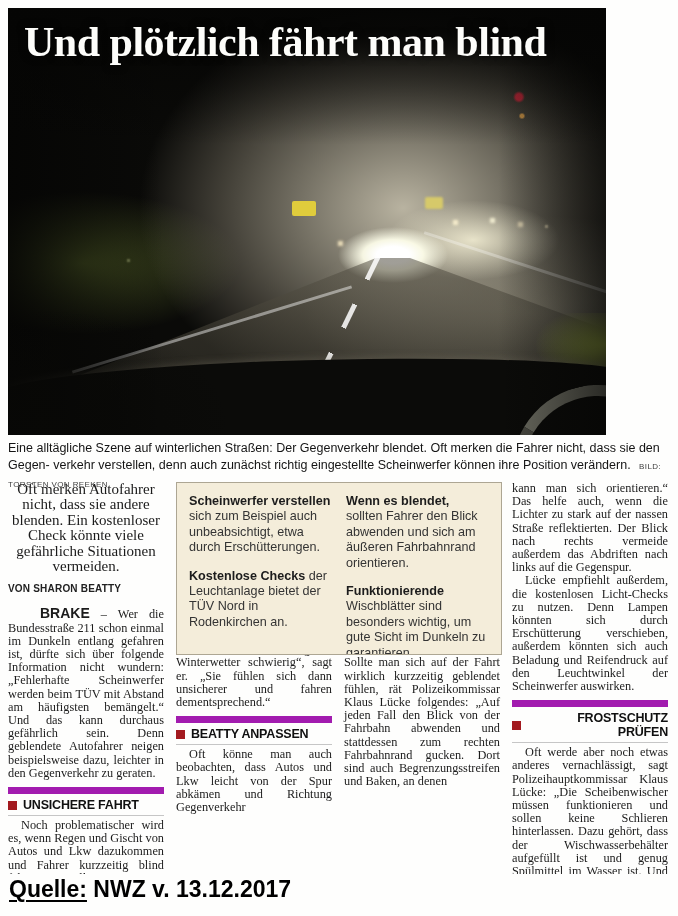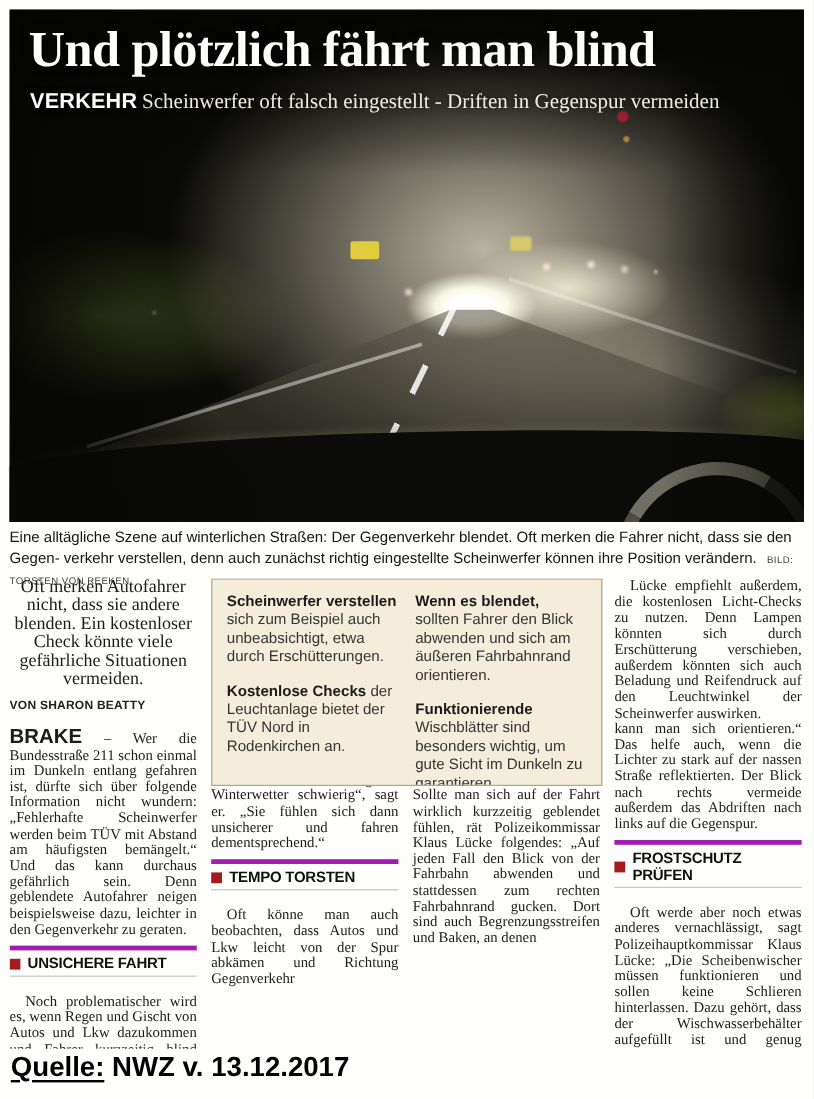--- a/index.html
+++ b/index.html
@@ -1,19 +1,19 @@
 <!DOCTYPE html>
 <html><head>
 <meta charset="utf-8">
 <style>
   html,body{margin:0;padding:0;background:#e8e8e8;}
   .page{position:relative;width:678px;height:916px;background:#fefefd;overflow:hidden;
         font-family:"Liberation Serif",serif;color:#1b1b1b;}
   
-  .photo{position:absolute;left:8px;top:8px;width:662px;height:427px;overflow:hidden;background:
+  .photo{position:absolute;left:8px;top:8px;width:598px;height:427px;overflow:hidden;background:
     radial-gradient(circle 8px at 511px 89px, rgba(226,45,66,.95) 0 40%, rgba(226,45,66,0) 75%),
     radial-gradient(circle 4px at 514px 108px, rgba(233,168,78,.9) 0 40%, rgba(233,168,78,0) 85%),
     radial-gradient(ellipse 55px 28px at 385px 247px, #ffffff 0 30%, rgba(255,255,235,.92) 55%, rgba(255,255,235,0) 100%),
     radial-gradient(ellipse 120px 55px at 465px 232px, rgba(255,250,222,.8), rgba(255,250,222,0) 72%),
     radial-gradient(ellipse 330px 255px at 395px 200px, rgba(223,216,194,.82), rgba(168,160,140,.35) 55%, rgba(40,38,32,0) 80%),
     radial-gradient(ellipse 300px 130px at 520px 305px, rgba(198,193,170,.5), rgba(198,193,170,0) 75%),
     radial-gradient(ellipse 210px 95px at 75px 255px, rgba(118,138,54,.5), rgba(118,138,54,0) 75%),
     linear-gradient(#0a0a08,#0a0a08);}
   .photo-road{position:absolute;left:0;top:0;width:662px;height:427px;
     clip-path:polygon(368px 250px,402px 250px,662px 345px,662px 427px,-80px 427px);
@@ -51,23 +51,23 @@
     font-size:12.5px;line-height:17px;color:#141414;}
   .caption .credit{font-size:8px;color:#3d3d3d;letter-spacing:.4px;margin-left:5px;}
   
   .columns{position:absolute;left:8px;top:482px;width:662px;height:392px;display:flex;gap:12px;overflow:hidden;}
   .col{width:156px;flex:0 0 156px;}
   .col-pad{padding-top:82px;}
   .intro{font-size:15px;line-height:15.4px;margin:0 0 9px 0;text-align:center;}
   .byline{font-family:"Liberation Sans",sans-serif;font-size:10px;letter-spacing:.2px;color:#222;margin:0 0 13px 0;font-weight:bold;}
   p.body{font-size:12.3px;line-height:13.2px;text-align:justify;margin:0;}
   p.indent{text-indent:13px;}
-  .lead-loc{font-family:"Liberation Sans",sans-serif;font-weight:700;font-size:17px;}
-  .sec{display:flex;align-items:center;gap:6px;margin:7px 0 14px 0;padding:4px 0 3px 0;
-    border-top:4px solid #a21caf;border-bottom:1px solid #c6c6c6;}
+  .lead-loc{font-family:"Liberation Sans",sans-serif;font-weight:700;font-size:14px;margin-left:32px;}
+  .sec{display:flex;align-items:center;gap:6px;margin:7px 0 3px 0;padding:4px 0 3px 0;
+    border-top:7px solid #a21caf;border-bottom:1px solid #c6c6c6;text-align:right;}
   .sec .sq{width:9px;height:9px;background:#a31a1f;flex:0 0 9px;}
   .sec .sec-label{font-family:"Liberation Sans",sans-serif;font-weight:700;font-size:12.5px;color:#101010;letter-spacing:-.2px;}
   
   .infobox{position:absolute;left:168px;top:0;width:326px;height:173px;box-sizing:border-box;
     background:#f4edda;border:1px solid #ada693;padding:11px 12px 8px 12px;overflow:hidden;
     font-family:"Liberation Sans",sans-serif;}
   .infobox-title{color:#1a5a96;font-weight:700;font-size:13.5px;letter-spacing:1.3px;margin:0 0 11px 0;}
   .infobox-grid{display:flex;gap:14px;}
   .infobox-col{width:144px;}
   .infobox-item{font-size:12.6px;line-height:15.4px;color:#343434;margin:0 0 13px 0;}
@@ -88,24 +88,20 @@
     <div class="lane-left"></div>
     <div class="lane-right"></div>
     <div class="sign-1"></div>
     <div class="sign-2"></div>
     <div class="distant-lights"></div>
     <div class="grass-right"></div>
     <div class="photo-dashboard"></div>
     <div class="steering-wheel"></div>
     <div class="photo-vignette"></div>
     <div class="headline">Und plötzlich fährt man blind</div>
-    <div class="subhead">
-      <span class="kicker">VERKEHR</span>
-      <span class="subtext">Scheinwerfer oft falsch eingestellt - Driften in Gegenspur vermeiden</span>
-    </div>
   </div>
 
   <div class="caption">
     <span>Eine alltägliche Szene auf winterlichen Straßen: Der Gegenverkehr blendet. Oft merken die Fahrer nicht, dass sie den Gegen-</span>
     <span>verkehr verstellen, denn auch zunächst richtig eingestellte Scheinwerfer können ihre Position verändern.</span>
     <span class="credit">BILD: TORSTEN VON REEKEN</span>
   </div>
 
   <div class="columns">
 
@@ -117,32 +113,32 @@
         <span class="sq"></span>
         <span class="sec-label">UNSICHERE FAHRT</span>
       </div>
       <p class="body indent">Noch problematischer wird es, wenn Regen und Gischt von Autos und Lkw dazukommen und Fahrer kurzzeitig blind fahren. Vor allem im Winter. Das erläutert Poli-</p>
     </div>
 
     <div class="col col-pad">
       <p class="body">zeihauptkommissar Klaus Lücke. Als Geschäftsführer der Verkehrswacht Wesermarsch kennt er die witterungsbedingten Probleme auf den Straßen gut. „Für viele Fahrer ist die Umstellung auf Winterwetter schwierig“, sagt er. „Sie fühlen sich dann unsicherer und fahren dementsprechend.“</p>
       <div class="sec">
         <span class="sq"></span>
-        <span class="sec-label">TEMPO TORSTEN</span>
+        <span class="sec-label">BEATTY ANPASSEN</span>
       </div>
       <p class="body indent">Oft könne man auch beobachten, dass Autos und Lkw leicht von der Spur abkämen und Richtung Gegenverkehr</p>
     </div>
 
     <div class="col col-pad">
       <p class="body">driften. „Das ist in der Regel aber keine Bequemlichkeit, weil der Fahrer die Kurve schneidet. Eher ist es unangepasste Geschwindigkeit. Oder der Fahrer sieht in dem Moment tatsächlich schlecht.“ Sollte man sich auf der Fahrt wirklich kurzzeitig geblendet fühlen, rät Polizeikommissar Klaus Lücke folgendes: „Auf jeden Fall den Blick von der Fahrbahn abwenden und stattdessen zum rechten Fahrbahnrand gucken. Dort sind auch Begrenzungsstreifen und Baken, an denen</p>
     </div>
 
     <div class="col">
+      <p class="body">kann man sich orientieren.“ Das helfe auch, wenn die Lichter zu stark auf der nassen Straße reflektierten. Der Blick nach rechts vermeide außerdem das Abdriften nach links auf die Gegenspur.</p>
       <p class="body indent">Lücke empfiehlt außerdem, die kostenlosen Licht-Checks zu nutzen. Denn Lampen könnten sich durch Erschütterung verschieben, außerdem könnten sich auch Beladung und Reifendruck auf den Leuchtwinkel der Scheinwerfer auswirken.</p>
-      <p class="body">kann man sich orientieren.“ Das helfe auch, wenn die Lichter zu stark auf der nassen Straße reflektierten. Der Blick nach rechts vermeide außerdem das Abdriften nach links auf die Gegenspur.</p>
       <div class="sec">
         <span class="sq"></span>
         <span class="sec-label">FROSTSCHUTZ PRÜFEN</span>
       </div>
       <p class="body indent">Oft werde aber noch etwas anderes vernachlässigt, sagt Polizeihauptkommissar Klaus Lücke: „Die Scheibenwischer müssen funktionieren und sollen keine Schlieren hinterlassen. Dazu gehört, dass der Wischwasserbehälter aufgefüllt ist und genug Spülmittel im Wasser ist. Und natürlich Frostschutz.“ So sei man zumindest gerüstet – vorsichtig fahren solle man natürlich trotzdem zu jeder Zeit.</p>
     </div>
 
     <div class="infobox">
       <div class="infobox-grid">
         <div class="infobox-col">

